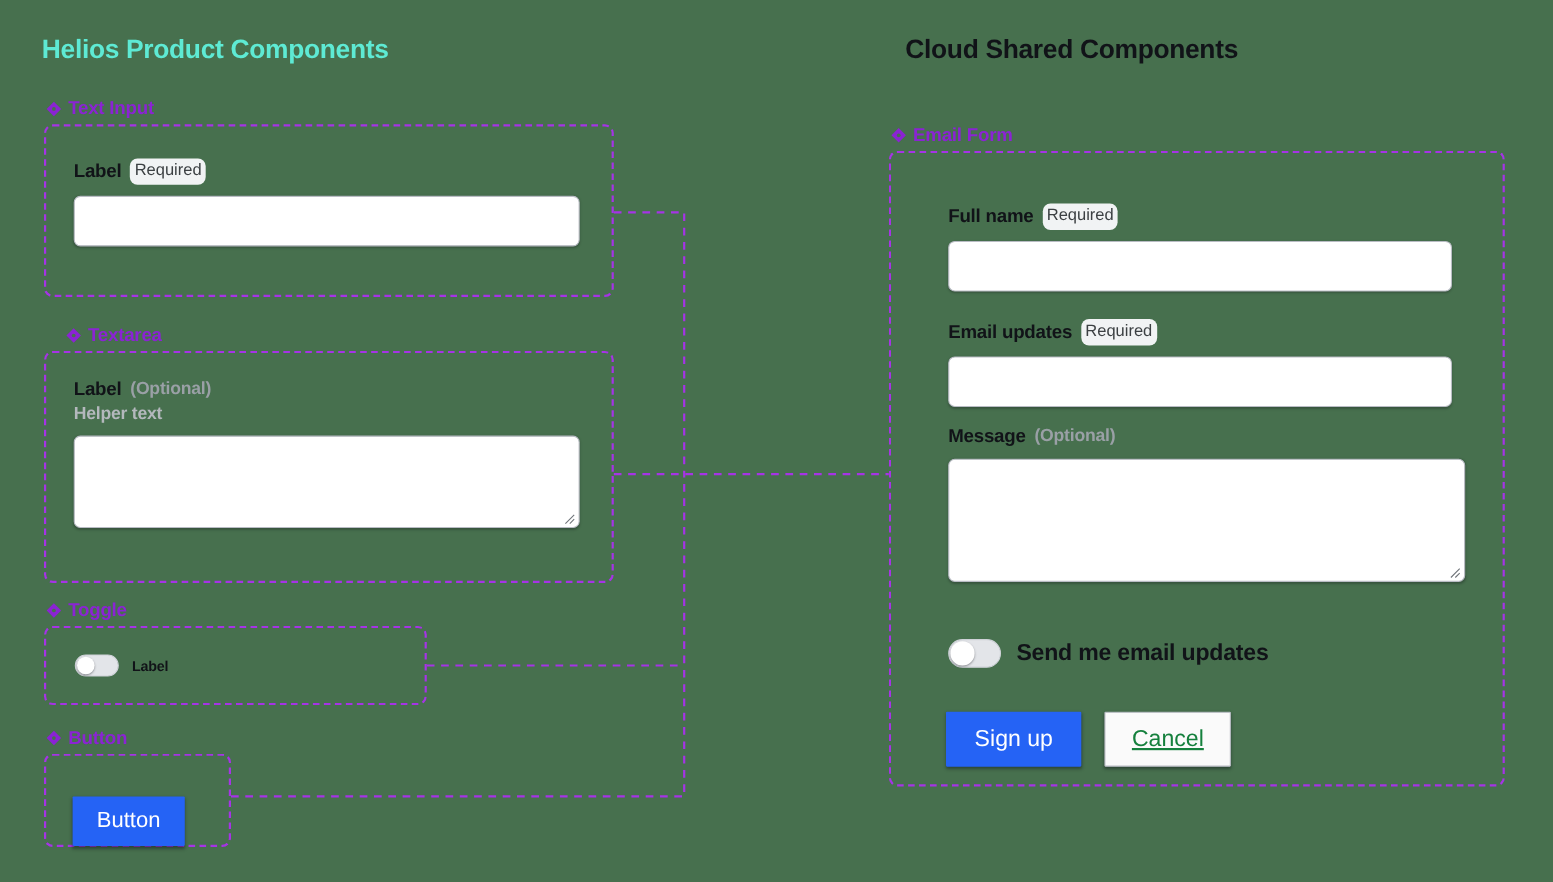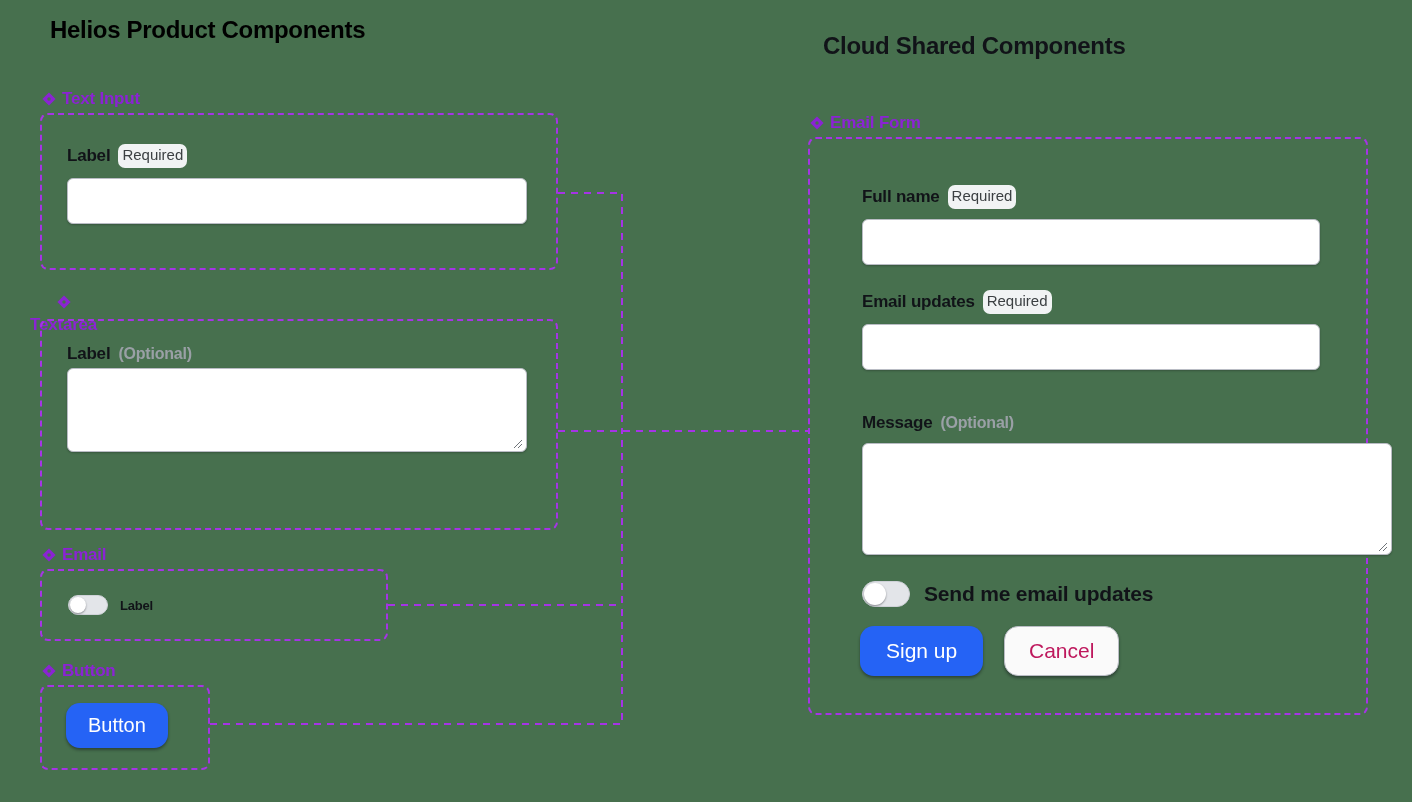--- a/index.html
+++ b/index.html
@@ -13,21 +13,21 @@
   #canvas { position: relative; width: 1412px; height: 802px; }
 
   
   .col-title {
     position: absolute;
     font-size: 24px;
     font-weight: 700;
     letter-spacing: -0.3px;
     white-space: nowrap;
   }
-  #title-left  { left: 38px;  top: 16px;  color: #000000; margin-left: 12px; }
+  #title-left  { left: 38px;  top: 32px;  color: #5eead4; }
   #title-right { left: 823px; top: 32px;  color: #111318; }
 
   
   .sec-head {
     position: absolute;
     display: flex;
     align-items: center;
     gap: 6px;
     color: #8b23d4;
     font-size: 17px;
@@ -144,36 +144,38 @@
     color: #111318;
     margin-left: 12px;
     letter-spacing: -0.2px;
     white-space: nowrap;
   }
   .toggle-label.lg { font-size: 21px; margin-left: 14px; }
 
   
   .btn {
     font-family: "Liberation Sans", sans-serif;
-    border-radius: 14px;
+    border-radius: 1px;
     cursor: pointer;
     white-space: nowrap;
     border: none;
     outline: none;
+    margin-top: 21px;
   }
   .btn-primary {
     background: #2563f5;
     color: #ffffff;
     box-shadow: 0 2px 3px rgba(16,18,24,0.45);
   }
   .btn-secondary {
     background: #fafafa;
-    color: #be185d;
+    color: #15803d;
     border: 1px solid #b9bcc4;
     box-shadow: 0 2px 3px rgba(16,18,24,0.45);
+    text-decoration: underline;
   }
   #btn-demo { font-size: 20px; padding: 11px 22px; }
   #btn-signup { font-size: 21px; padding: 13px 26px; }
   #btn-cancel { font-size: 21px; padding: 12px 24px; }
 
   
   #connectors {
     position: absolute;
     left: 0; top: 0;
     width: 1412px; height: 802px;
@@ -213,53 +215,54 @@
   <div class="frame" style="left:40px; top:113px; width:518px; height:157px;"></div>
 
   <div style="position:absolute; left:67px; top:144px; width:460px;">
     <div class="field-label-row">
       <span class="field-label">Label</span>
       <span class="badge-required">Required</span>
     </div>
     <input class="textfield input-h" type="text" value="" style="">
   </div>
 
-  <div class="sec-head" style="left:30px; top:295px;flex-direction:column;">
+  <div class="sec-head" style="left:60px; top:295px;">
     <span class="diamond-icon">
       <svg width="14" height="14" viewBox="0 0 14 14" xmlns="http://www.w3.org/2000/svg">
         <path d="M7 0.4 L13.6 7 L7 13.6 L0.4 7 Z" fill="#8b23d4"></path>
         <circle cx="7" cy="7" r="1.7" fill="#47704e"></circle>
       </svg>
     </span>
     <span>Textarea</span>
   </div>
 
   <div class="frame" style="left:40px; top:319px; width:518px; height:211px;"></div>
 
   <div style="position:absolute; left:67px; top:344px; width:460px;">
     <div class="field-label-row" style="margin-bottom:4px;">
       <span class="field-label">Label</span>
       <span class="optional-tag">(Optional)</span>
     </div>
+    <div class="helper-text">Helper text</div>
     <div class="textarea-box">
       <textarea class="textfield area-h" style=""></textarea>
       <svg class="resize-grip" viewBox="0 0 12 12" xmlns="http://www.w3.org/2000/svg">
         <path d="M11 3 L3 11 M11 7 L7 11" stroke="#70757a" stroke-width="1" fill="none"></path>
       </svg>
     </div>
   </div>
 
   <div class="sec-head" style="left:42px; top:545px;">
     <span class="diamond-icon">
       <svg width="14" height="14" viewBox="0 0 14 14" xmlns="http://www.w3.org/2000/svg">
         <path d="M7 0.4 L13.6 7 L7 13.6 L0.4 7 Z" fill="#8b23d4"></path>
         <circle cx="7" cy="7" r="1.7" fill="#47704e"></circle>
       </svg>
     </span>
-    <span>Email</span>
+    <span>Toggle</span>
   </div>
 
   <div class="frame" style="left:40px; top:569px; width:348px; height:72px;"></div>
 
   <div class="toggle-row" style="position:absolute; left:68px; top:595px;">
     <div class="toggle">
       <div class="knob"></div>
     </div>
     <span class="toggle-label">Label</span>
   </div>
@@ -301,21 +304,21 @@
   </div>
 
   <div style="position:absolute; left:862px; top:290px; width:458px;">
     <div class="field-label-row">
       <span class="field-label">Email updates</span>
       <span class="badge-required">Required</span>
     </div>
     <input class="textfield input-h" type="email" style="">
   </div>
 
-  <div style="position:absolute; left:862px; top:413px; width:530px;">
+  <div style="position:absolute; left:862px; top:387px; width:470px;">
     <div class="field-label-row">
       <span class="field-label">Message</span>
       <span class="optional-tag">(Optional)</span>
     </div>
     <div class="textarea-box">
       <textarea class="textfield area-h-lg" style=""></textarea>
       <svg class="resize-grip" viewBox="0 0 12 12" xmlns="http://www.w3.org/2000/svg">
         <path d="M11 3 L3 11 M11 7 L7 11" stroke="#70757a" stroke-width="1" fill="none"></path>
       </svg>
     </div>

